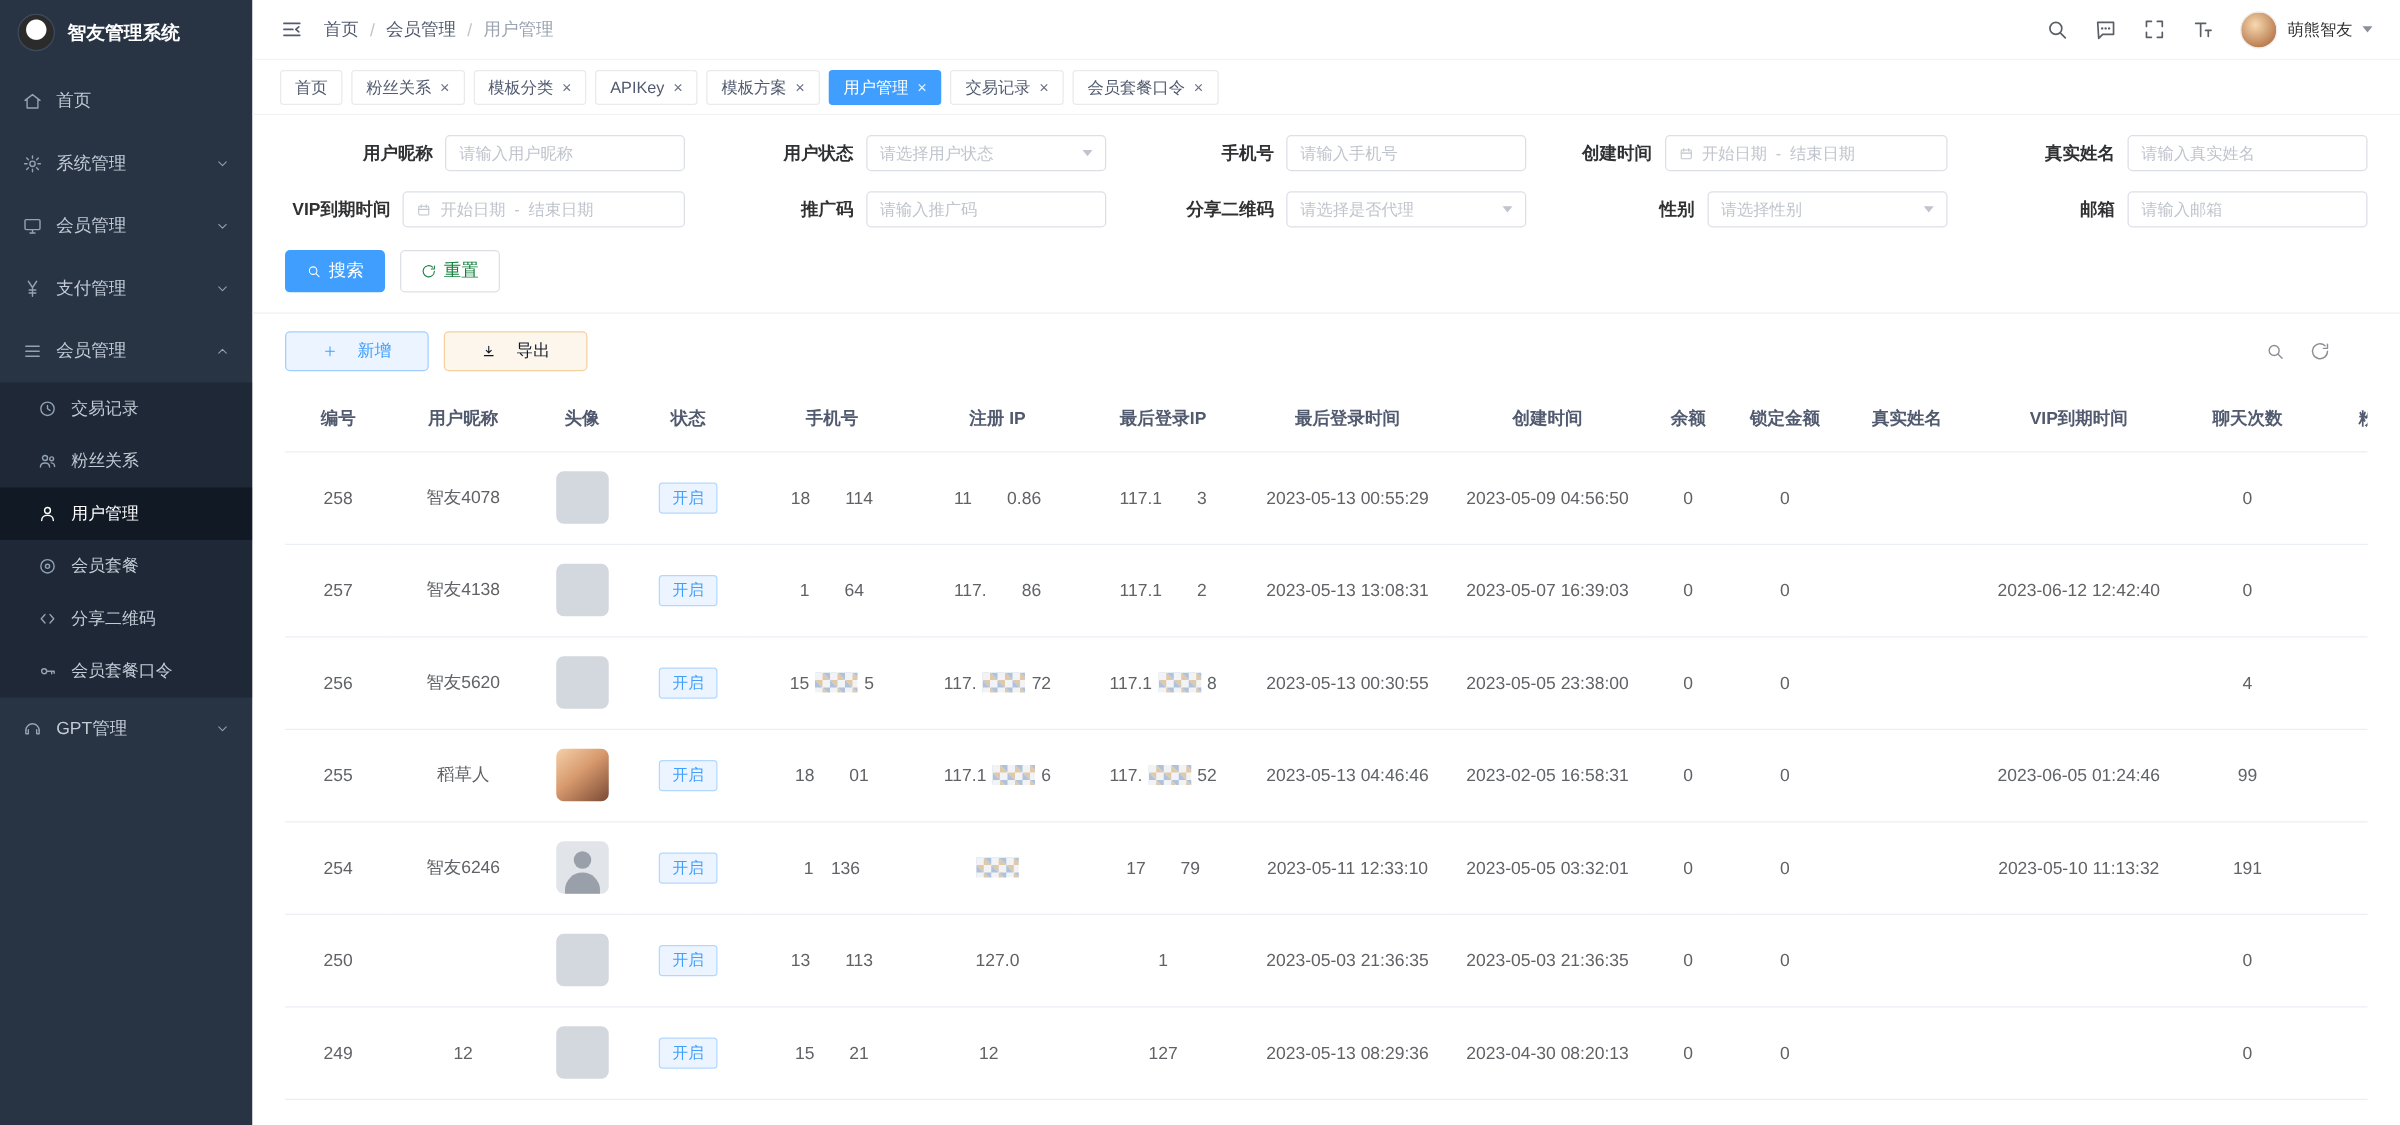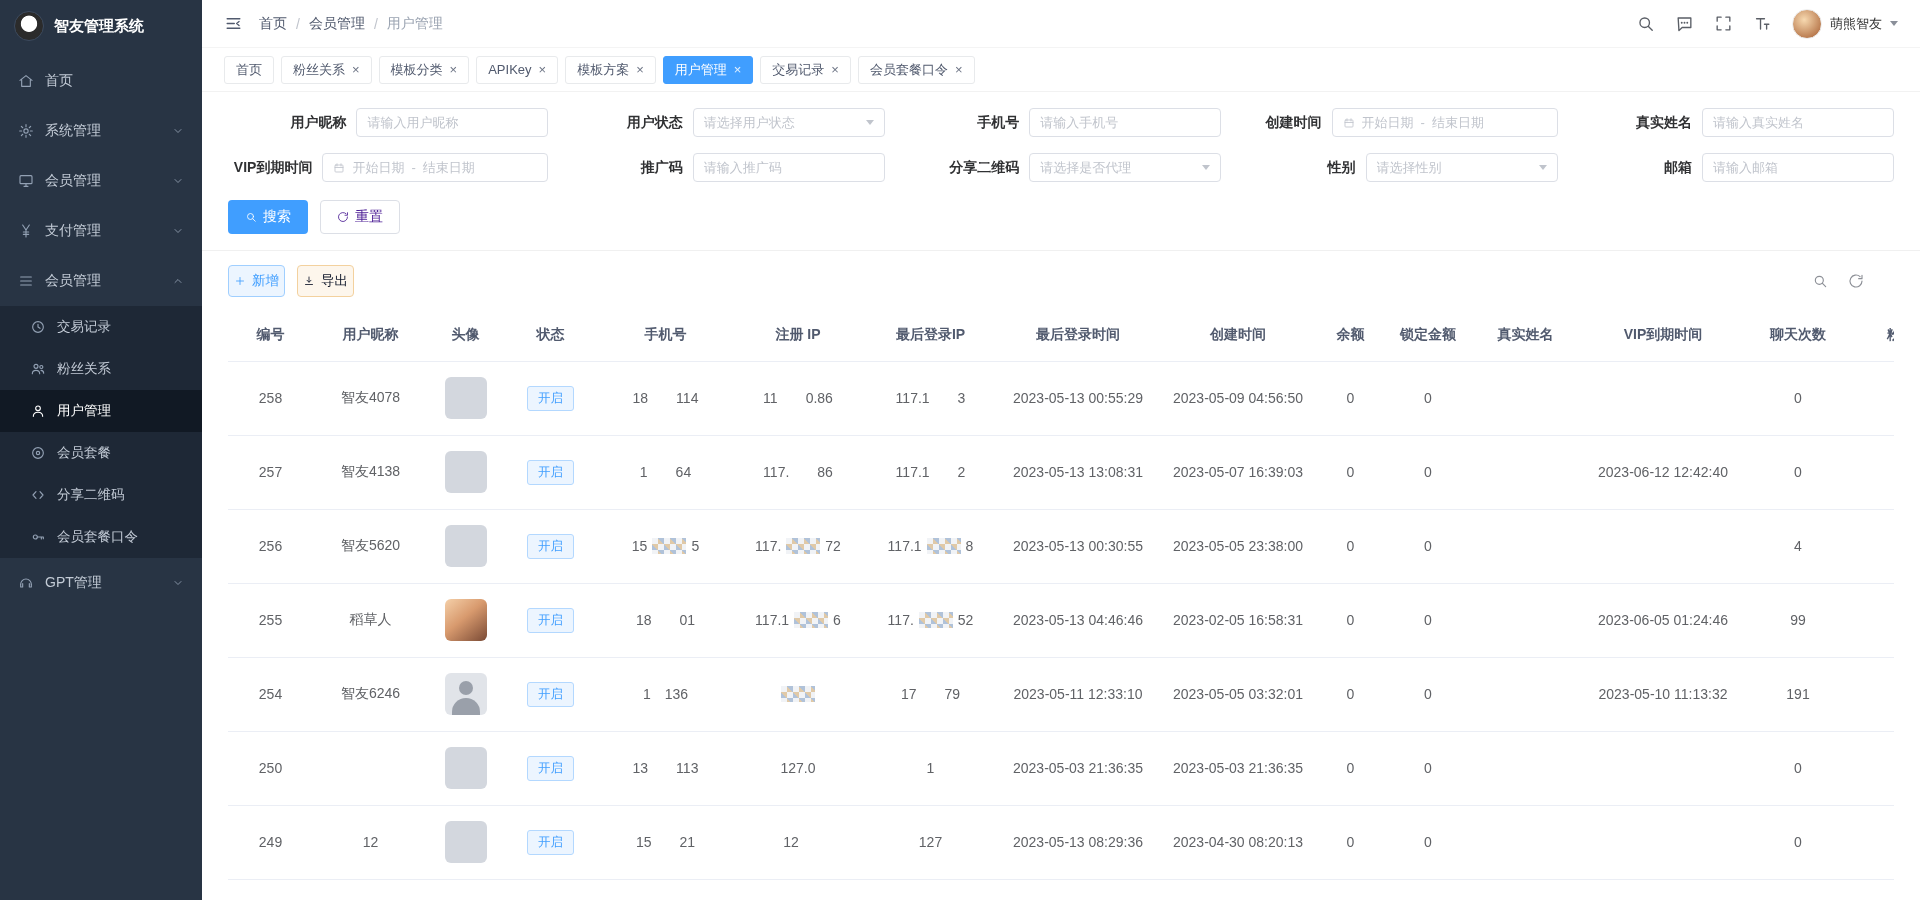--- a/index.html
+++ b/index.html
@@ -64,26 +64,26 @@
   .control input::placeholder{color:#c0c4cc}
   .select-caret{width:0;height:0;border-left:4px solid transparent;border-right:4px solid transparent;border-top:5px solid #c0c4cc;margin-left:auto}
   .select-ph{color:#c0c4cc;white-space:nowrap;overflow:hidden}
   .range-sep{color:#c0c4cc}
   .range-ph{white-space:nowrap}
 
   .btn-row{display:flex;align-items:flex-end;gap:12px;margin-top:18px}
   .btn{height:34px;padding:0 16px;border-radius:4px;border:1px solid transparent;display:inline-flex;align-items:center;gap:6px;
     font-size:14px;cursor:pointer;font-family:inherit}
   .btn-primary{background:#409eff;color:#fff}
-  .btn-plain{background:#fff;border-color:#dcdfe6;color:#4c1d95}
+  .btn-plain{background:#fff;border-color:#dcdfe6;color:#15803d}
 
   .divider{border:0;border-top:1px solid #f0f0f0;margin:16px -26px 0}
 
   .toolbar{display:flex;align-items:center;gap:12px;margin-top:14px}
-  .chip{height:32px;padding:0 5px;border-radius:4px;display:inline-flex;align-items:center;gap:6px;font-size:13.5px;cursor:pointer}
+  .chip{height:32px;padding:0 29px;border-radius:4px;display:inline-flex;align-items:center;gap:16px;font-size:13.5px;cursor:pointer}
   .chip-add{border:1px solid #a0cfff;background:#ecf5ff;color:#409eff}
   .chip-export{border:1px solid #f3d19e;background:#fdf6ec;color:#0f172a}
   .toolbar-right{margin-left:auto;display:flex;align-items:center;gap:20px;color:#8c8f96;padding-right:30px}
   .toolbar-right .tool{display:flex;cursor:pointer}
 
   
   .table-wrap{margin-top:12px;overflow:hidden}
   table{border-collapse:collapse;table-layout:fixed;width:1740px;font-size:14px}
   th{height:52px;font-weight:700;color:#515a6e;text-align:center;white-space:nowrap;border-bottom:1px solid #ebeef5;overflow:hidden}
   td{height:74px;text-align:center;color:#606266;white-space:nowrap;border-bottom:1px solid #ebeef5;overflow:hidden}

